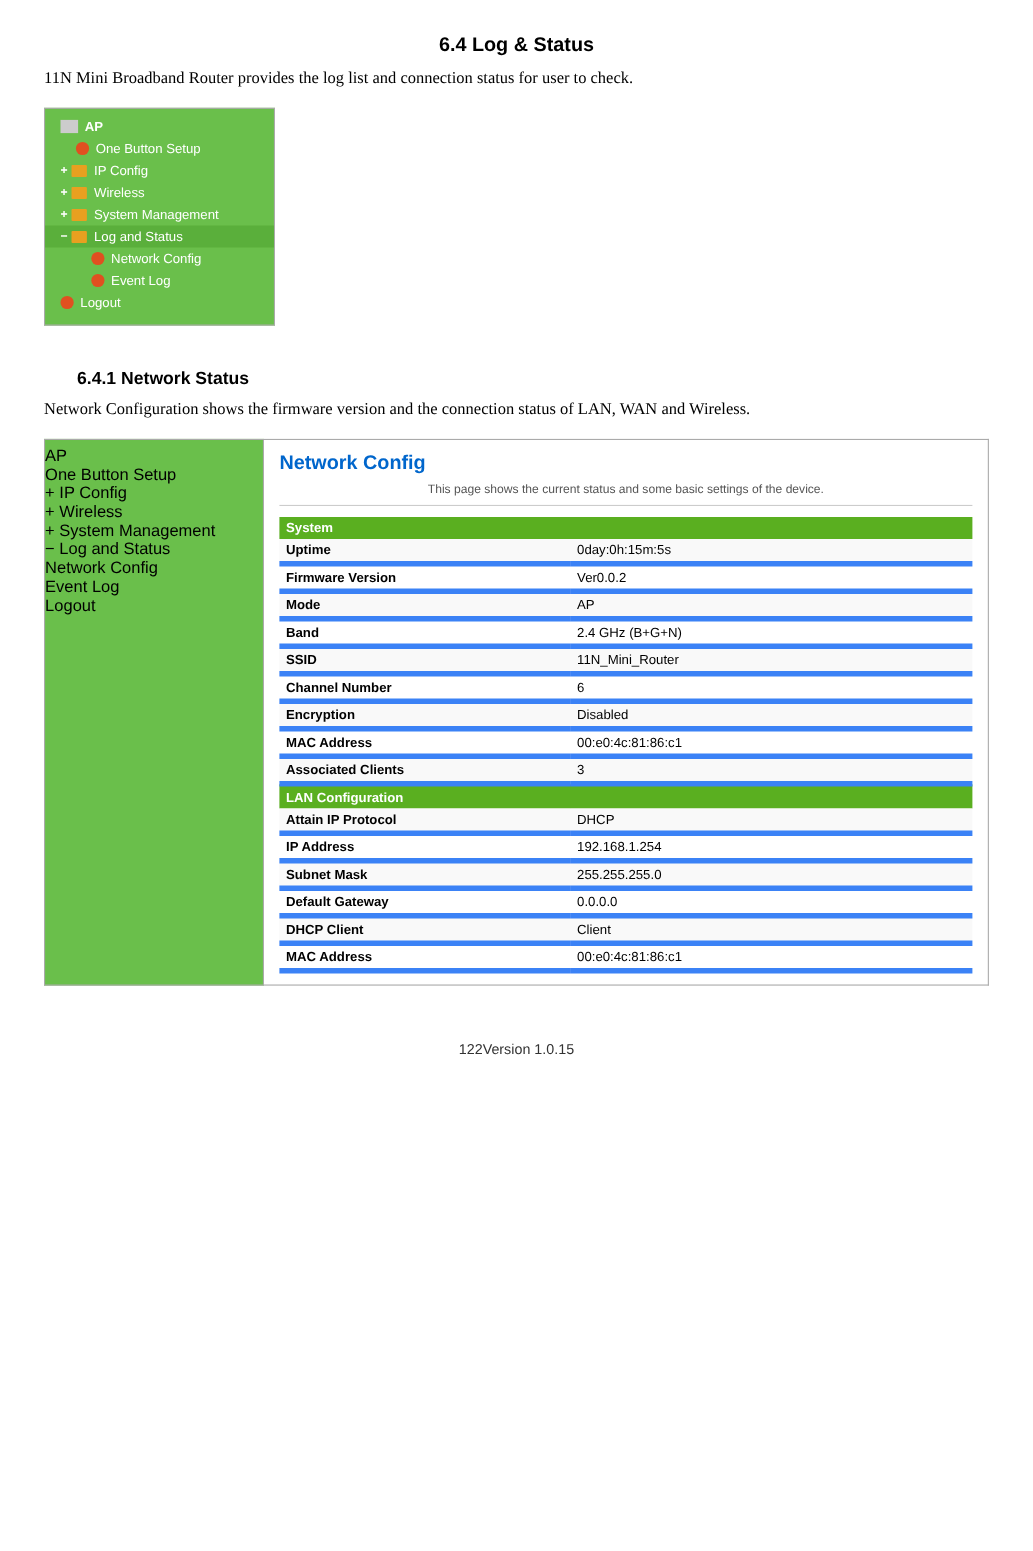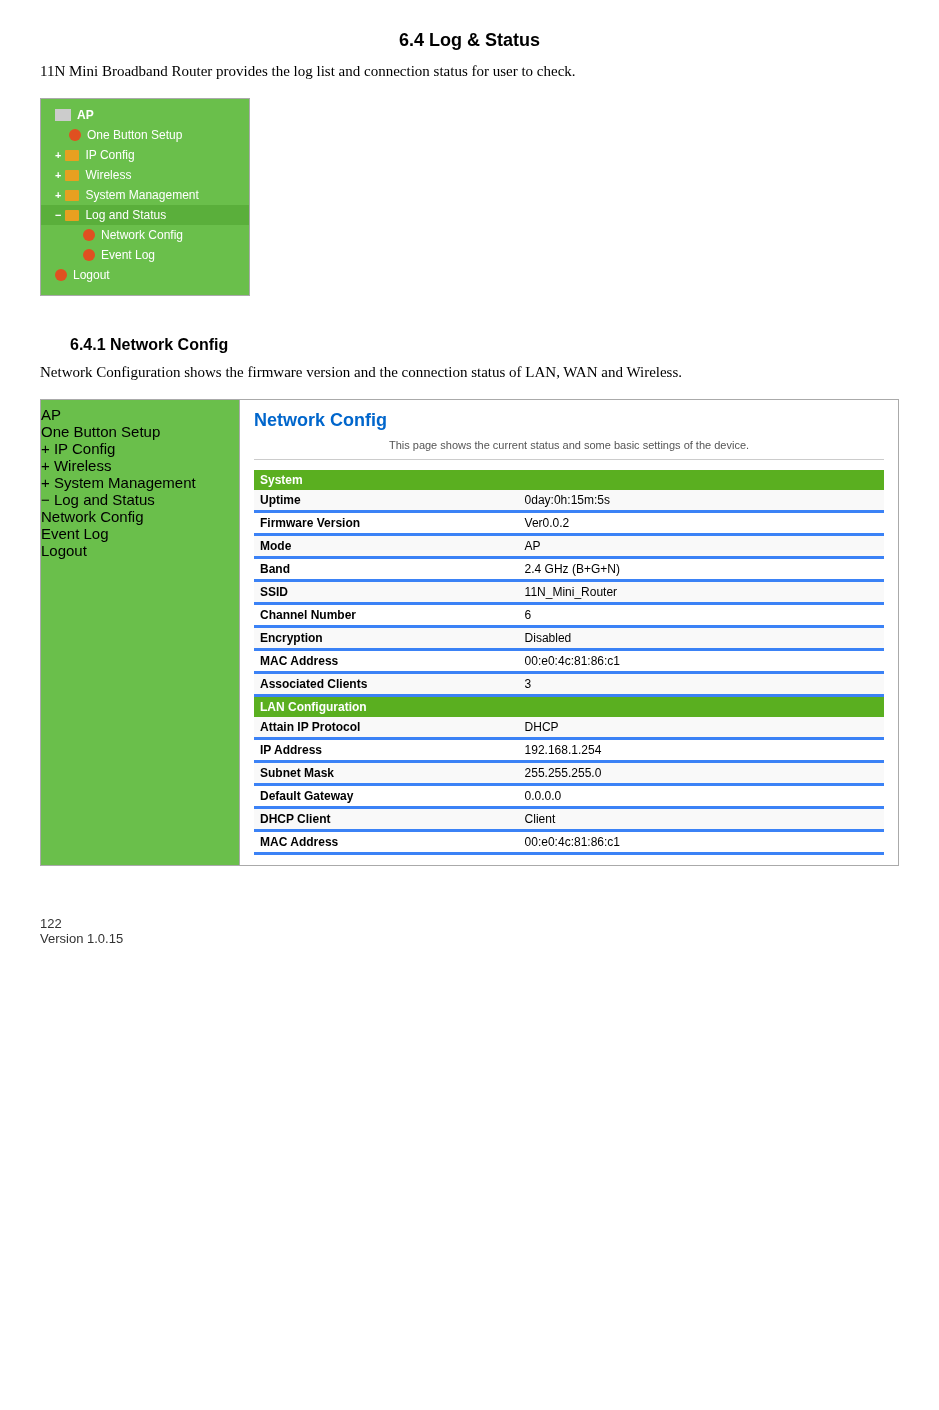--- a/index.html
+++ b/index.html
@@ -135,37 +135,36 @@
     }
     .config-table tr.section-header td {
       background: #5aaf20;
       color: #fff;
       font-weight: bold;
       padding: 3px 6px;
       margin-left: 40px;
     }
     .config-table tr.data-row td {
       padding: 3px 6px;
-      border-bottom: 3px solid #3b82f6;
+      border-bottom: 5px solid #3b82f6;
       vertical-align: top;
     }
     .config-table tr.data-row td:first-child {
       font-weight: bold;
       width: 42%;
     }
     .config-table tr.data-row:nth-child(even) td {
       background: #f9f9f9;
     }
     .footer-bar {
       display: flex;
-      justify-content: flex-end;
+      justify-content: center;
       margin-top: 50px;
       font-size: 13px;
       color: #333;
-      flex-direction: column;
     }
   </style>
 </head>
 <body>
 
 <div class="section-block">
   <h2>6.4    Log &amp; Status</h2>
   <p class="intro">11N Mini Broadband Router    provides the log list and connection status for user to check.</p>
 
   <div class="menu-screenshot">
@@ -206,21 +205,21 @@
       <span>Event Log</span>
     </div>
     <div class="menu-item">
       <span class="gear-icon"></span>
       <span>Logout</span>
     </div>
   </div>
 </div>
 
 <div class="section-block">
-  <h3>6.4.1    Network Config</h3>
+  <h3>6.4.1    Network Status</h3>
   <p class="intro">Network Configuration shows the firmware version and the connection status of LAN, WAN and Wireless.</p>
 
   <div class="panel-container">
 
     <div class="panel-menu">
       <div class="menu-item menu-header">
         <span class="ap-icon"></span>
         <span>AP</span>
       </div>
       <div class="menu-item sub">

